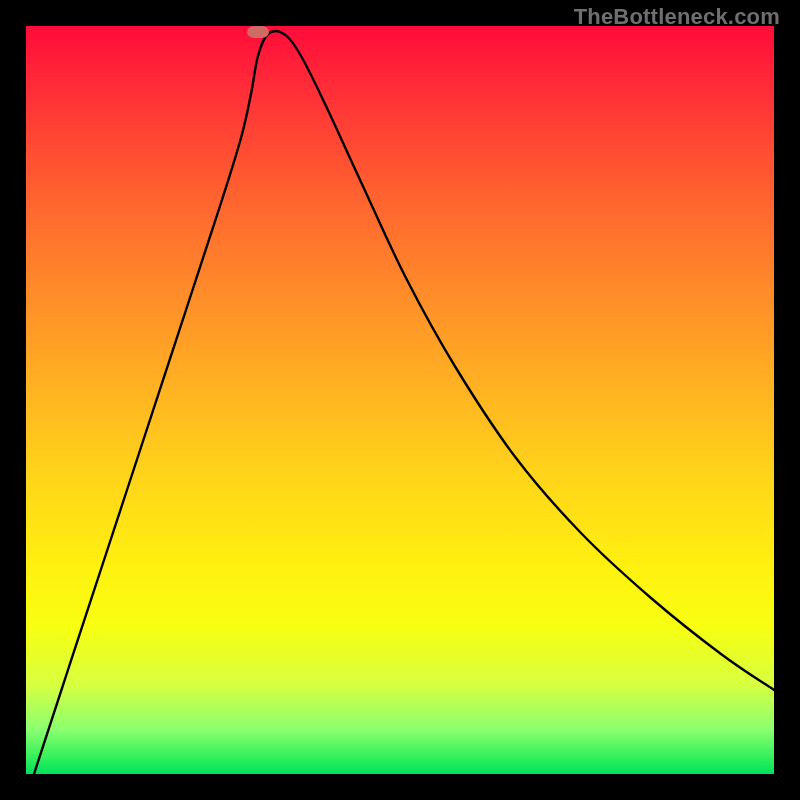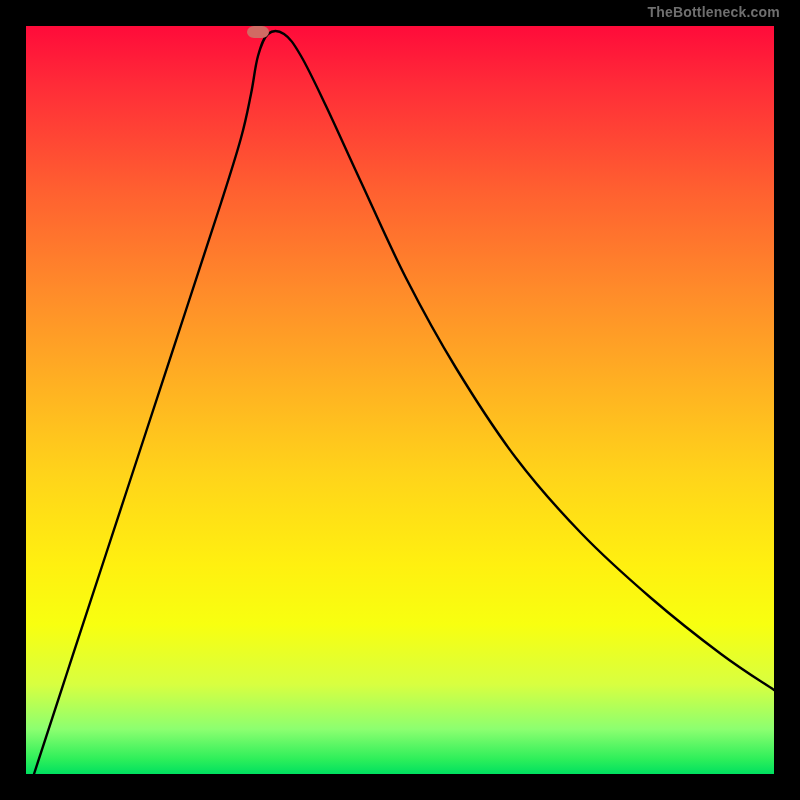--- a/index.html
+++ b/index.html
@@ -30,21 +30,21 @@
       #2eef5a 98%,
       #00e060 100%
     );
   }
   .watermark {
     position: absolute;
     top: 4px;
     right: 20px;
     color: #6f6f6f;
     font-family: Arial, Helvetica, sans-serif;
-    font-size: 14px;
+    font-size: 22px;
     font-weight: 600;
     letter-spacing: 0.2px;
     z-index: 3;
   }
   svg.curve {
     position: absolute;
     left: 0;
     top: 0;
     z-index: 2;
   }

